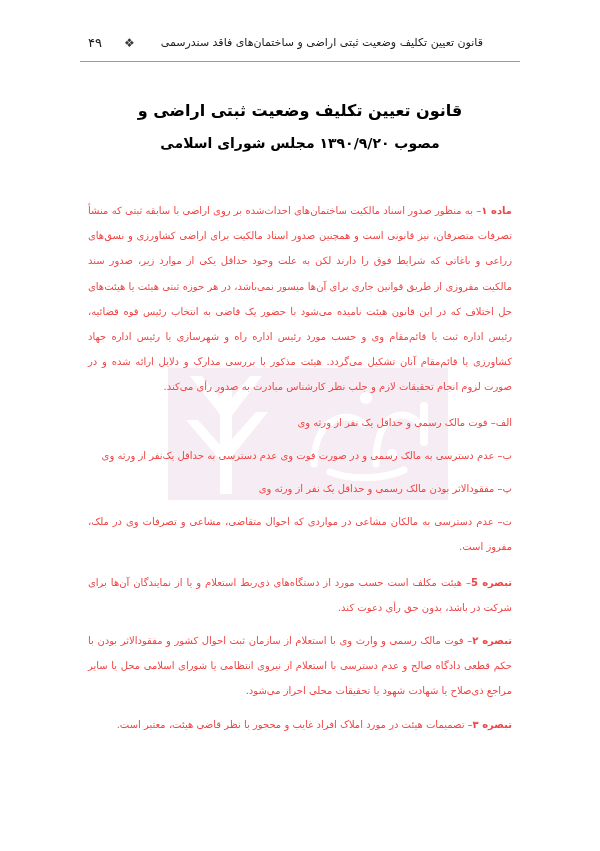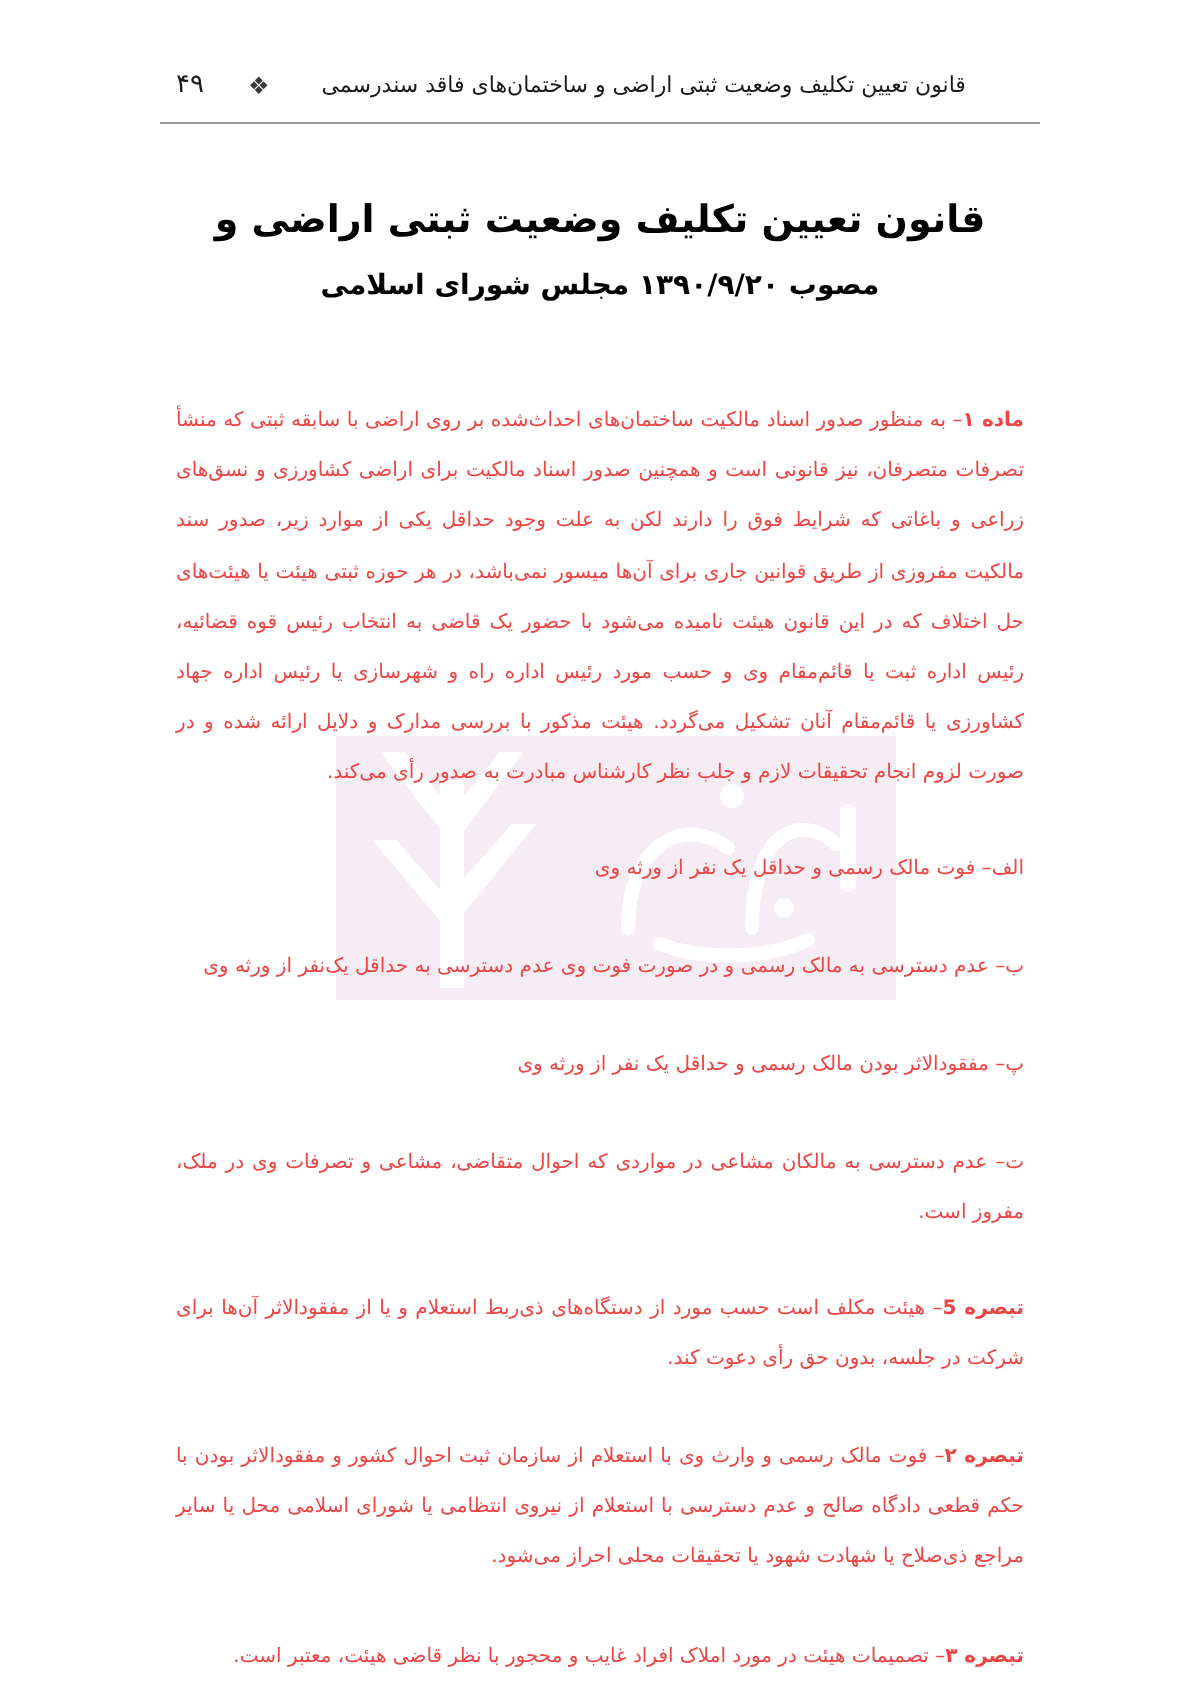--- a/index.html
+++ b/index.html
@@ -82,21 +82,21 @@
   
   .title-block {
     position: absolute;
     left: 88px;
     right: 88px;
     top: 96px;
     z-index: 2;
     text-align: center;
   }
   .doc-title {
-    font-size: 19px;
+    font-size: 16px;
     font-weight: bold;
     line-height: 29px;
     color: #000;
     margin: 0;
   }
   .doc-title .ln {
     display: block;
   }
   .doc-subtitle {
     font-size: 14px;
@@ -116,24 +116,24 @@
   }
   .para {
     font-size: 10px;
     line-height: 25.2px;
     text-align: justify;
     text-justify: inter-word;
     margin: 0 0 0 0;
     color: #ef4444;
   }
   .para.gap {
-    margin-top: 22px;
+    margin-top: 10px;
   }
   .para.gap-sm {
-    margin-top: 24px;
+    margin-top: 8px;
   }
   .lead {
     font-weight: bold;
   }
 </style>
 </head>
 <body>
 
 <div class="page">
 
@@ -181,20 +181,20 @@
     <p class="para"><span class="lead">ماده ۱</span><span>– به منظور صدور اسناد مالکیت ساختمان‌های احداث‌شده بر روی اراضی با سابقه ثبتی که منشأ تصرفات متصرفان، نیز قانونی است و همچنین صدور اسناد مالکیت برای اراضی کشاورزی و نسق‌های زراعی و باغاتی که شرایط فوق را دارند لکن به علت وجود حداقل یکی از موارد زیر، صدور سند مالکیت مفروزی از طریق قوانین جاری برای آن‌ها میسور نمی‌باشد، در هر حوزه ثبتی هیئت یا هیئت‌های حل اختلاف که در این قانون هیئت نامیده می‌شود با حضور یک قاضی به انتخاب رئیس قوه قضائیه، رئیس اداره ثبت یا قائم‌مقام وی و حسب مورد رئیس اداره راه و شهرسازی یا رئیس اداره جهاد کشاورزی یا قائم‌مقام آنان تشکیل می‌گردد. هیئت مذکور با بررسی مدارک و دلایل ارائه شده و در صورت لزوم انجام تحقیقات لازم و جلب نظر کارشناس مبادرت به صدور رأی می‌کند.</span></p>
 
     <p class="para gap"><span>الف</span><span>– فوت مالک رسمی و حداقل یک نفر از ورثه وی</span></p>
 
     <p class="para gap-sm"><span>ب</span><span>– عدم دسترسی به مالک رسمی و در صورت فوت وی عدم دسترسی به حداقل یک‌نفر از ورثه وی</span></p>
 
     <p class="para gap-sm"><span>پ</span><span>– مفقودالاثر بودن مالک رسمی و حداقل یک نفر از ورثه وی</span></p>
 
     <p class="para gap-sm"><span>ت</span><span>– عدم دسترسی به مالکان مشاعی در مواردی که احوال متقاضی، مشاعی و تصرفات وی در ملک، مفروز است.</span></p>
 
-    <p class="para gap"><span class="lead">تبصره 5</span><span>– هیئت مکلف است حسب مورد از دستگاه‌های ذی‌ربط استعلام و یا از مفقودالاثر آن‌ها برای شرکت در جلسه، بدون حق رأی دعوت کند.</span></p>
+    <p class="para gap"><span class="lead">تبصره 5</span><span>– هیئت مکلف است حسب مورد از دستگاه‌های ذی‌ربط استعلام و یا از نمایندگان آن‌ها برای شرکت در باشد، بدون حق رأی دعوت کند.</span></p>
 
     <p class="para gap-sm"><span class="lead">تبصره ۲</span><span>– فوت مالک رسمی و وارث وی با استعلام از سازمان ثبت احوال کشور و مفقودالاثر بودن با حکم قطعی دادگاه صالح و عدم دسترسی با استعلام از نیروی انتظامی یا شورای اسلامی محل یا سایر مراجع ذی‌صلاح یا شهادت شهود یا تحقیقات محلی احراز می‌شود.</span></p>
 
     <p class="para gap-sm"><span class="lead">تبصره ۳</span><span>– تصمیمات هیئت در مورد املاک افراد غایب و محجور با نظر قاضی هیئت، معتبر است.</span></p>
 
   </div>
 </div>
 
 </body></html>

